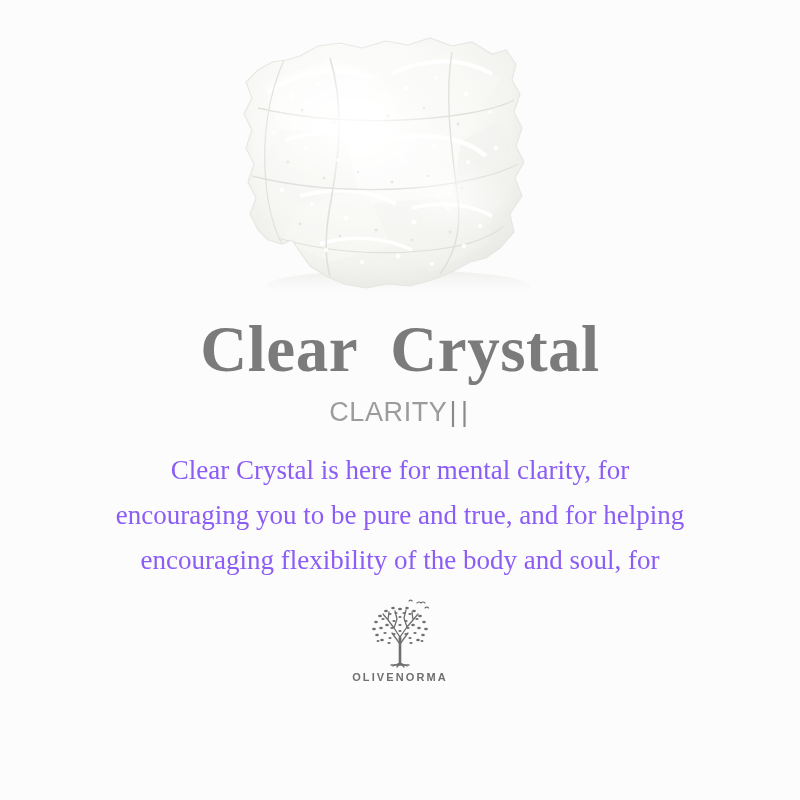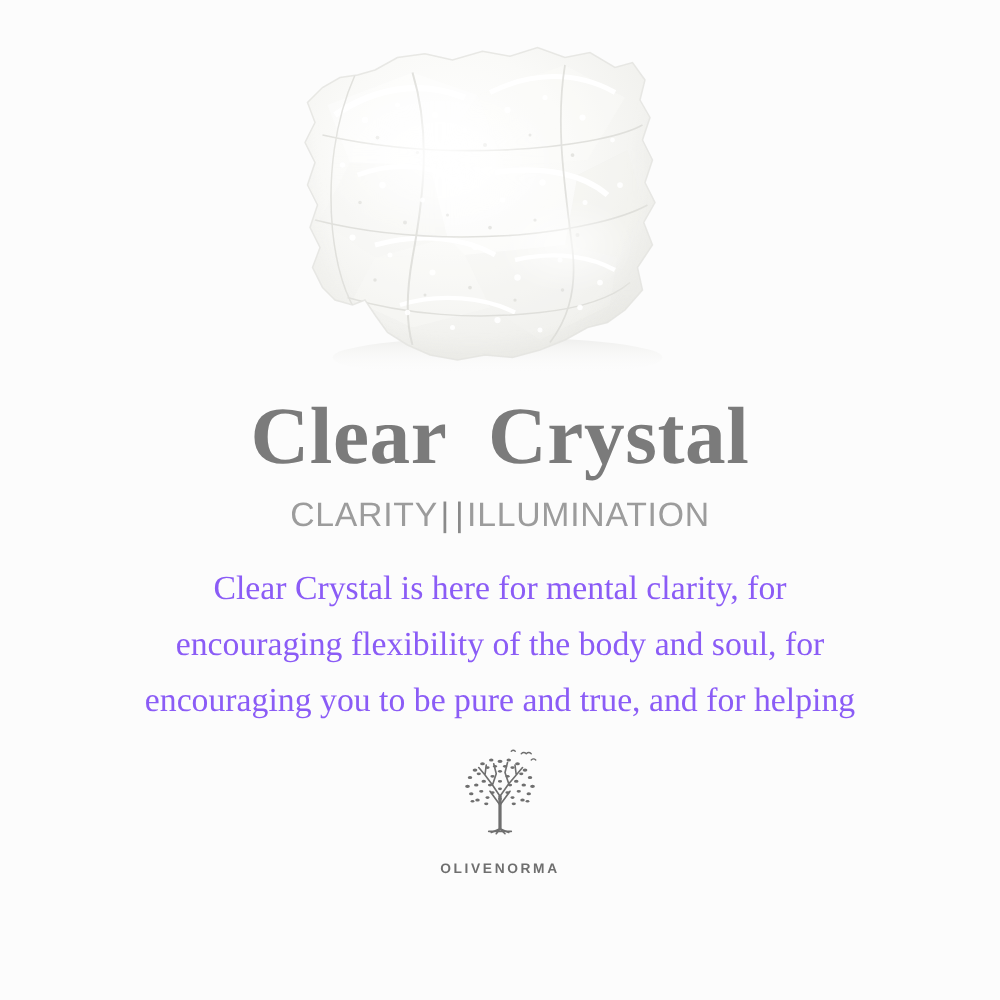--- a/index.html
+++ b/index.html
@@ -107,21 +107,21 @@
     width: 78px;
     height: 72px;
     display: block;
   }
   .logo-word {
     font-family: "Liberation Sans", sans-serif;
     font-size: 11px;
     font-weight: bold;
     letter-spacing: 2.1px;
     color: #6f6f6f;
-    margin-top: 20px;
+    margin-top: 2px;
     text-align: center;
   }
 </style>
 </head>
 <body>
 
 <div class="card">
 
   <div class="crystal-area">
     <svg class="crystal-svg" viewBox="0 0 800 318" aria-hidden="true">
@@ -268,27 +268,26 @@
                L252,98 L246,82 L258,70 L272,62 L286,60 Z" fill="none" stroke="#e4e4e0" stroke-width="1.2" opacity="0.85"></path>
     </svg>
   </div>
 
   <h1 class="title">Clear  Crystal</h1>
 
   <div class="subtitle">
     <span>CLARITY</span>
     <span class="sep">|</span>
     <span class="sep">|</span>
-    <span>ILLUMINATION</span>
   </div>
 
   <p class="body-copy">
     <span class="line">Clear Crystal is here for mental clarity, for</span>
+    <span class="line">encouraging you to be pure and true, and for helping</span>
     <span class="line">encouraging flexibility of the body and soul, for</span>
-    <span class="line">encouraging you to be pure and true, and for helping</span>
   </p>
 
   <div class="logo-block">
     <svg class="logo-mark" viewBox="0 0 78 72" aria-hidden="true">
       <g stroke="#6f6f6f" fill="none" stroke-linecap="round">
 
         <path d="M39,66 L39,40" stroke-width="2.6"></path>
         <path d="M39,47 L31,36 M39,47 L47,36 M39,40 L33,31 M39,40 L46,30
                  M33,31 L27,23 M33,31 L36,22 M46,30 L52,23 M46,30 L43,21
                  M27,23 L22,17 M27,23 L28,15 M52,23 L57,17 M52,23 L51,15

